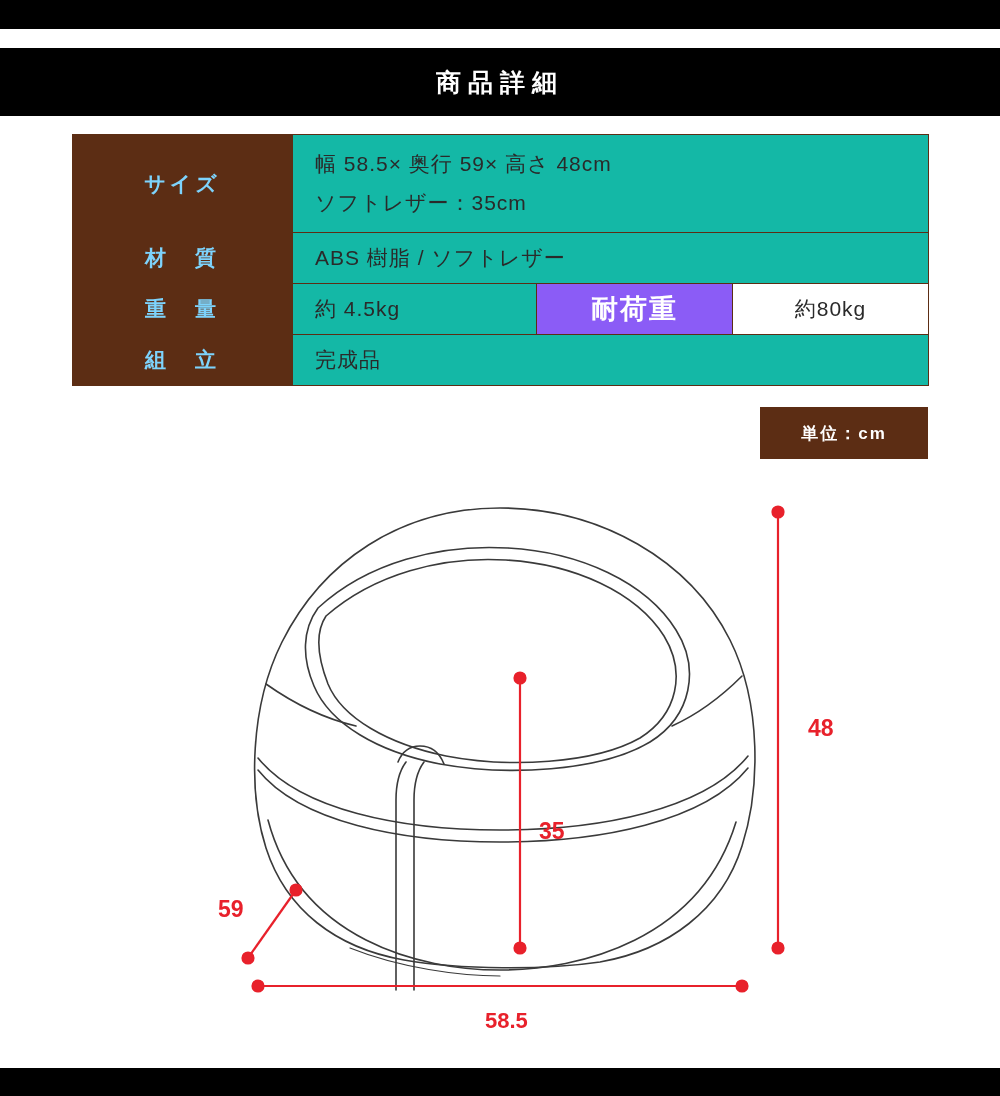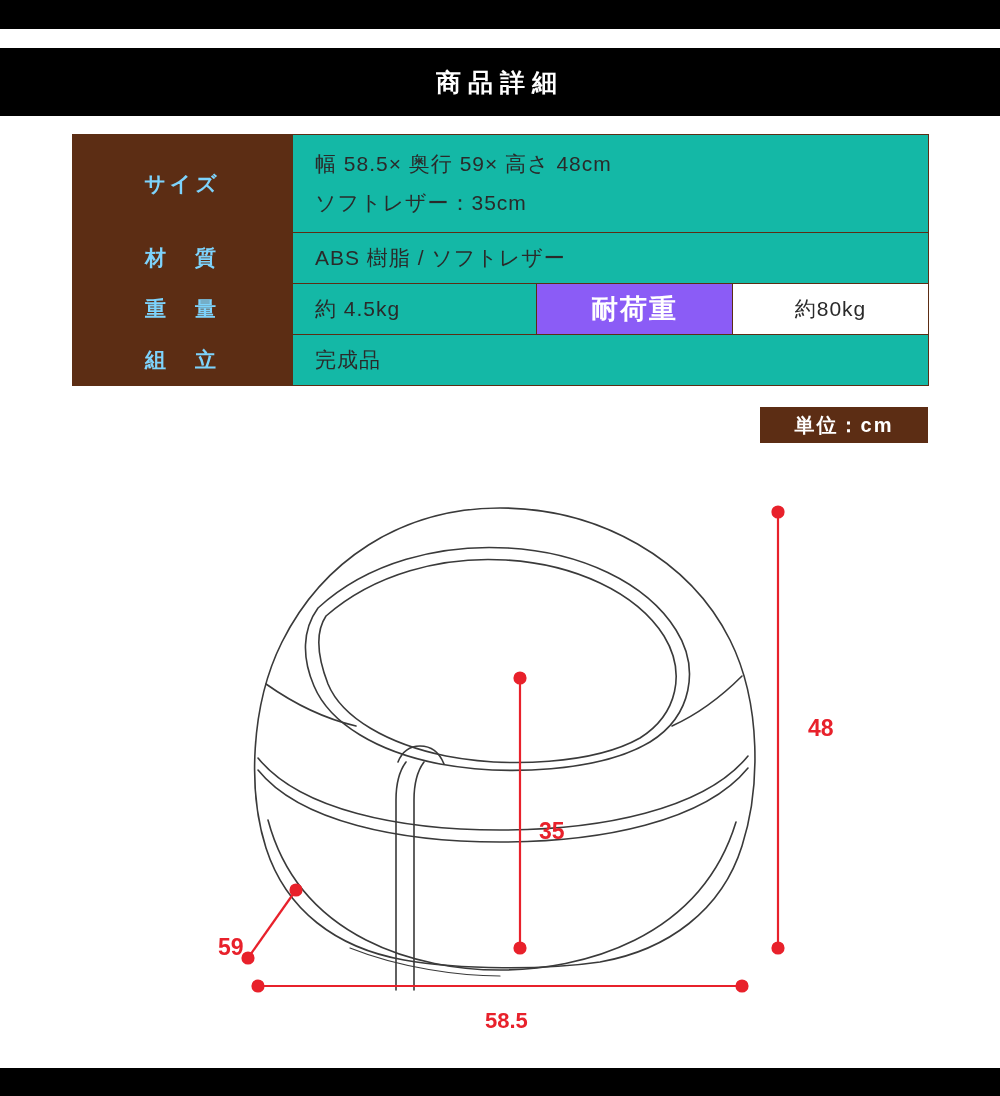--- a/index.html
+++ b/index.html
@@ -97,24 +97,24 @@
     text-align: center;
     letter-spacing: 1px;
   }
 
   
   .unit-badge {
     position: absolute;
     right: 72px;
     top: 407px;
     width: 168px;
-    height: 36px;
+    height: 52px;
     background: #5c2d14;
     color: #ffffff;
-    font-size: 20px;
+    font-size: 17px;
     font-weight: bold;
     letter-spacing: 2px;
     display: flex;
     align-items: center;
     justify-content: center;
   }
 
   
   .drawing {
     position: absolute;
@@ -126,21 +126,21 @@
   .drawing svg { display: block; }
 
   .dim-label {
     position: absolute;
     color: #e8212b;
     font-weight: bold;
     font-size: 23px;
   }
   .dim-48 { left: 808px; top: 715px; }
   .dim-35 { left: 539px; top: 818px; }
-  .dim-59 { left: 218px; top: 896px; margin-top: 38px; }
+  .dim-59 { left: 218px; top: 896px; }
   .dim-585 { left: 485px; top: 1008px; font-size: 22px; }
 </style>
 </head>
 <body>
 
 <div class="edge-bar top"></div>
 
 <div class="header-band">
   <div class="header-title">商品詳細</div>
 </div>

